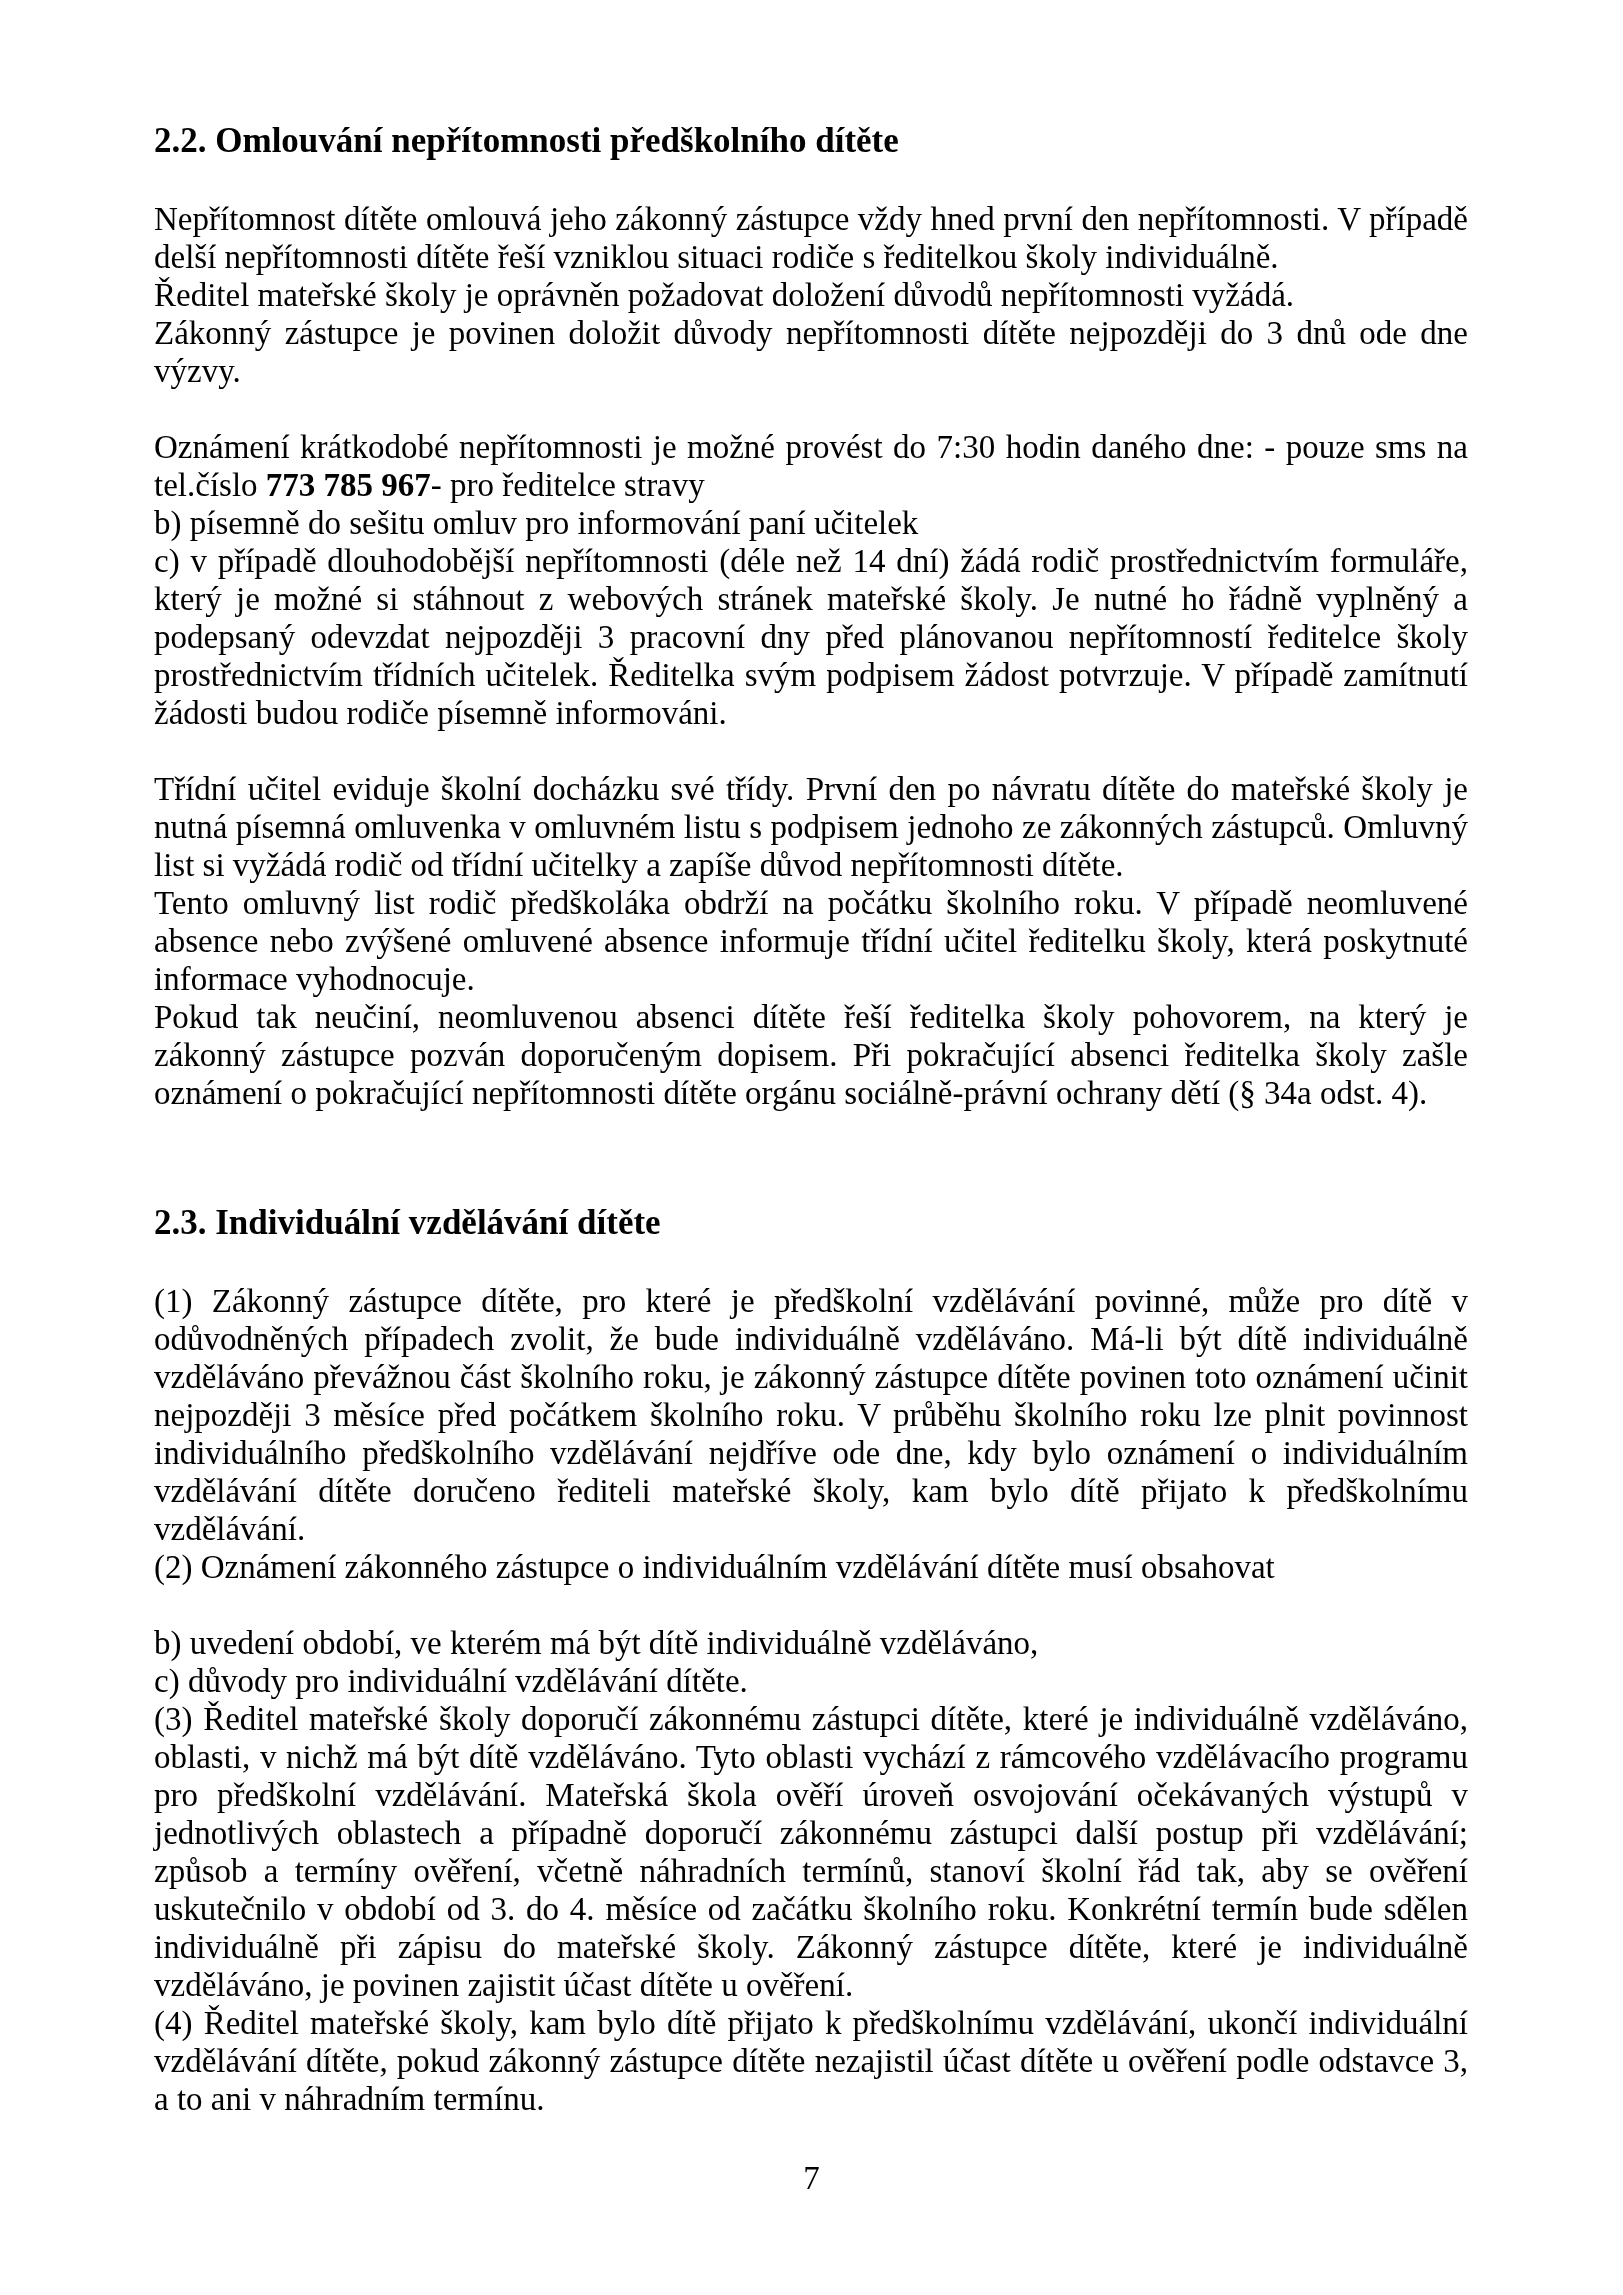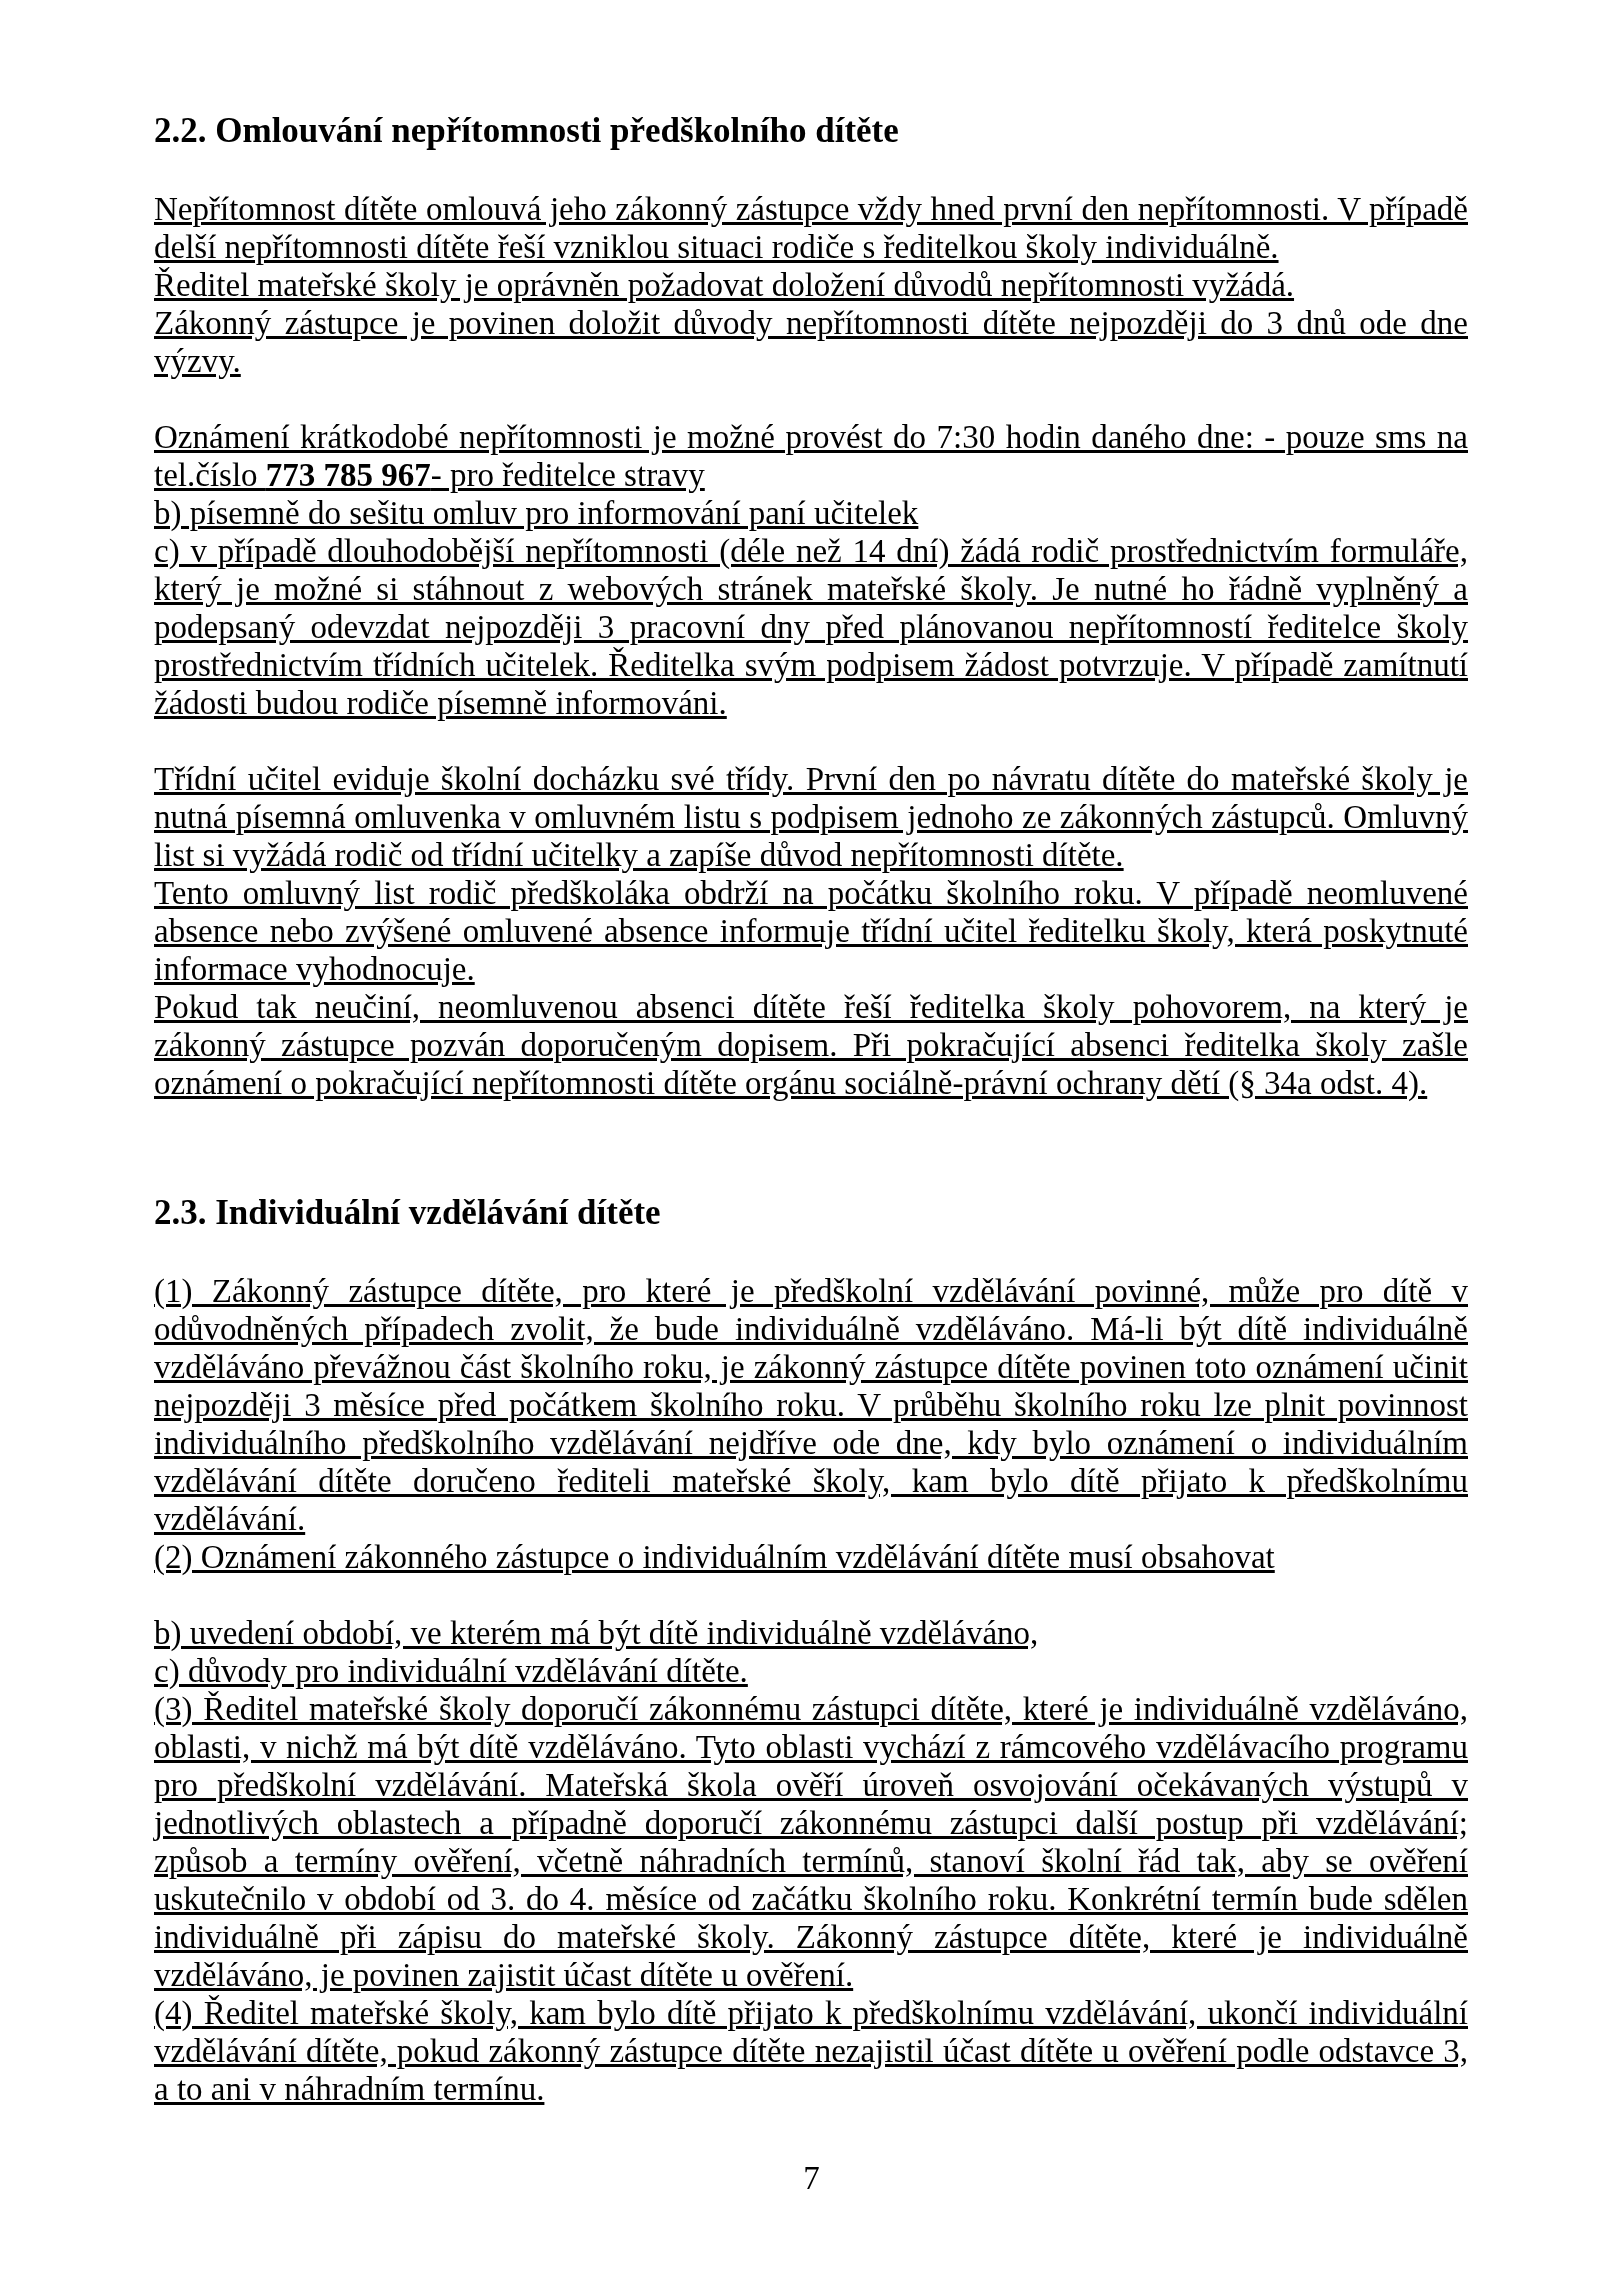--- a/index.html
+++ b/index.html
@@ -12,40 +12,39 @@
     width: 1623px;
     height: 2295px;
     background: #ffffff;
     color: #000000;
     font-family: "Liberation Serif", "DejaVu Serif", serif;
     overflow: hidden;
   }
   .content {
     position: absolute;
     left: 154px;
-    top: 110px;
+    top: 120px;
     width: 1314px;
   }
   .heading {
     margin: 0;
     font-size: 35px;
     line-height: 42px;
     font-weight: bold;
     text-align: left;
   }
   .heading-2-3 {
     margin-top: 90px;
   }
   .para {
     margin: 38px 0 0 0;
     font-size: 33px;
     line-height: 38px;
     text-align: justify;
     hyphens: none;
-    text-decoration: underline;
   }
   .bold {
     font-weight: bold;
   }
   .page-number {
     position: absolute;
     left: 0;
     right: 0;
     top: 2159px;
     text-align: center;

